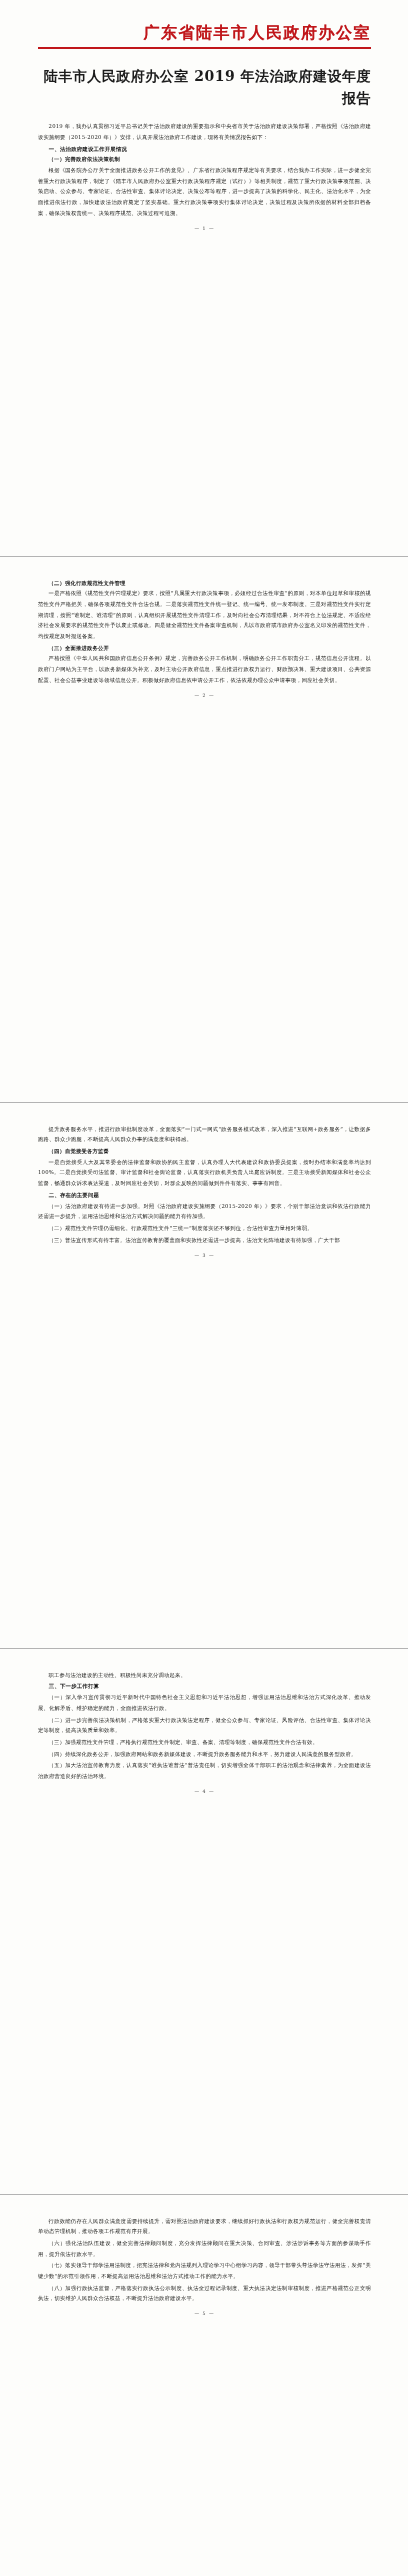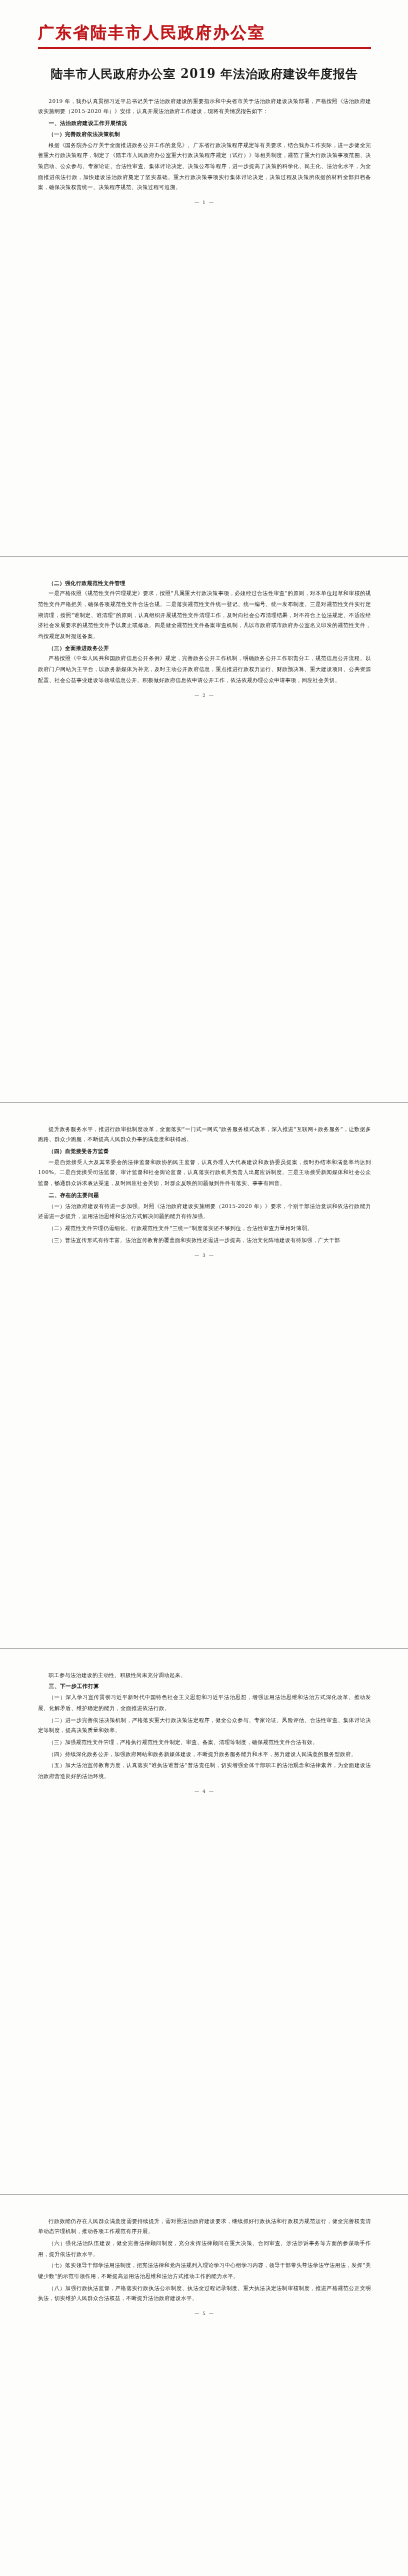--- a/index.html
+++ b/index.html
@@ -20,42 +20,42 @@
     box-sizing: border-box;
     padding: 13.4px 38px 15.5px 38px;
     position: relative;
     margin: 0 auto;
   }
   .sheet + .sheet {
     border-top: 1.5px solid #b3b3b3;
   }
   
   .masthead {
-    text-align: left;
+    text-align: right;
     padding: 9.3px 0 2.1px 0;
   }
   .masthead .org {
     color: #c0161a;
     font-family: "DejaVu Serif", serif;
     font-weight: bold;
     font-size: 16px;
     letter-spacing: 1.5px;
     line-height: 1.2;
     text-shadow: 0 0 0.5px rgba(192,22,26,.5);
   }
   .masthead .rule {
     height: 1.5px;
     background: #c0161a;
     margin: 5.2px 0 0 0;
   }
   .doc-title {
-    text-align: center;
+    text-align: right;
     font-family: "DejaVu Serif", serif;
     font-weight: bold;
-    font-size: 12px;
+    font-size: 14px;
     letter-spacing: 0.5px;
     color: #1c1c1c;
     margin: 14.4px 0 11.3px 0;
     line-height: 1.6;
   }
   p.body {
     font-family: "DejaVu Serif", serif;
     font-size: 5.3px;
     line-height: 2.02;
     color: #20201e;

